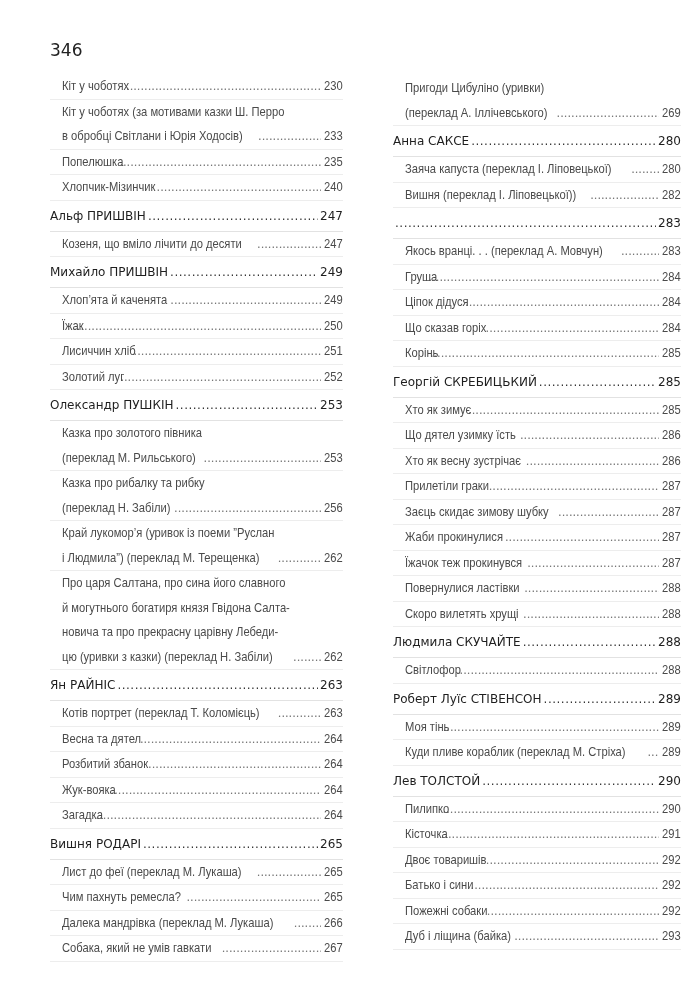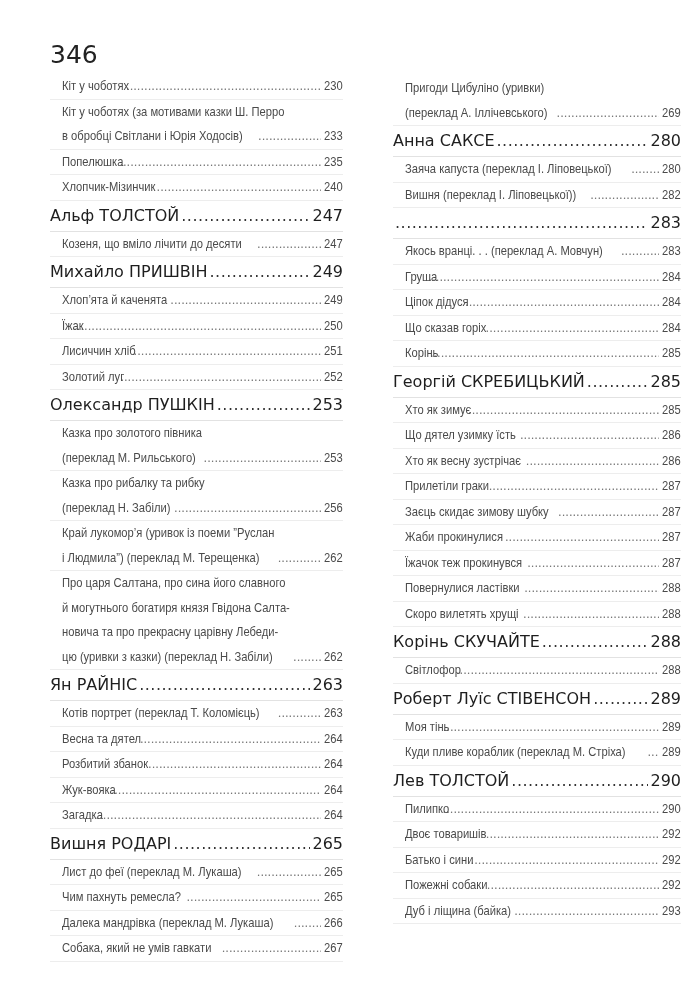--- a/index.html
+++ b/index.html
@@ -3,28 +3,28 @@
   <meta charset="utf-8">
   <style>
     html, body { margin: 0; padding: 0; }
     body {
       width: 685px; height: 1000px; background: #ffffff;
       font-family: "Liberation Sans", sans-serif; color: #3a3a3a;
       position: relative; overflow: hidden;
     }
     .page-number {
       position: absolute; left: 50px; top: 40px;
-      font-size: 25px; color: #222; font-family: "DejaVu Sans", sans-serif;
+      font-size: 17px; color: #222; font-family: "DejaVu Sans", sans-serif;
     }
     .col { position: absolute; top: 74px; }
     .col-left { left: 50px; width: 293px; }
     .col-right { left: 393px; width: 288px; top: 76px; }
     .author {
       display: flex; align-items: baseline;
-      font-family: "DejaVu Sans", sans-serif; font-size: 16px; color: #1e1e1e;
+      font-family: "DejaVu Sans", sans-serif; font-size: 12px; color: #1e1e1e;
       height: 30px; line-height: 30px; border-bottom: 1px solid #e2e2e2;
     }
     .author .dots { flex: 1; overflow: hidden; white-space: nowrap; margin: 0 2px; color: #333; letter-spacing: 0.5px; }
     .author .dots::after { content: "................................................................................................................................................"; }
     .entry {
       padding-left: 12px; font-size: 13px; color: #4a4a4a;
       font-family: "Liberation Sans", sans-serif;
       border-bottom: 1px solid #ededed; line-height: 24.5px;
     }
     .entry .line { display: flex; align-items: center; white-space: nowrap; }
@@ -63,21 +63,21 @@
       </div>
     </div>
     <div class="entry">
       <div class="line">
         <span class="title">Хлопчик-Мізинчик</span>
         <span class="dots"></span>
         <span class="pg">240</span>
       </div>
     </div>
     <div class="author">
-      <span class="name">Альф ТОЛСТОЙ</span>
+      <span class="name">Альф ПРИШВІН</span>
       <span class="dots"></span>
       <span class="pg">247</span>
     </div>
     <div class="entry">
       <div class="line">
         <span class="title">Козеня, що вміло лічити до десяти</span>
         <span class="dots"></span>
         <span class="pg">247</span>
       </div>
     </div>
@@ -356,21 +356,21 @@
       </div>
     </div>
     <div class="entry">
       <div class="line">
         <span class="title">Скоро вилетять хрущі</span>
         <span class="dots"></span>
         <span class="pg">288</span>
       </div>
     </div>
     <div class="author">
-      <span class="name">Корінь СКУЧАЙТЕ</span>
+      <span class="name">Людмила СКУЧАЙТЕ</span>
       <span class="dots"></span>
       <span class="pg">288</span>
     </div>
     <div class="entry">
       <div class="line">
         <span class="title">Світлофор</span>
         <span class="dots"></span>
         <span class="pg">288</span>
       </div>
     </div>
@@ -396,20 +396,27 @@
     <div class="author">
       <span class="name">Лев ТОЛСТОЙ</span>
       <span class="dots"></span>
       <span class="pg">290</span>
     </div>
     <div class="entry">
       <div class="line">
         <span class="title">Пилипко</span>
         <span class="dots"></span>
         <span class="pg">290</span>
+      </div>
+    </div>
+    <div class="entry">
+      <div class="line">
+        <span class="title">Кісточка</span>
+        <span class="dots"></span>
+        <span class="pg">291</span>
       </div>
     </div>
     <div class="entry">
       <div class="line">
         <span class="title">Двоє товаришів</span>
         <span class="dots"></span>
         <span class="pg">292</span>
       </div>
     </div>
     <div class="entry">

